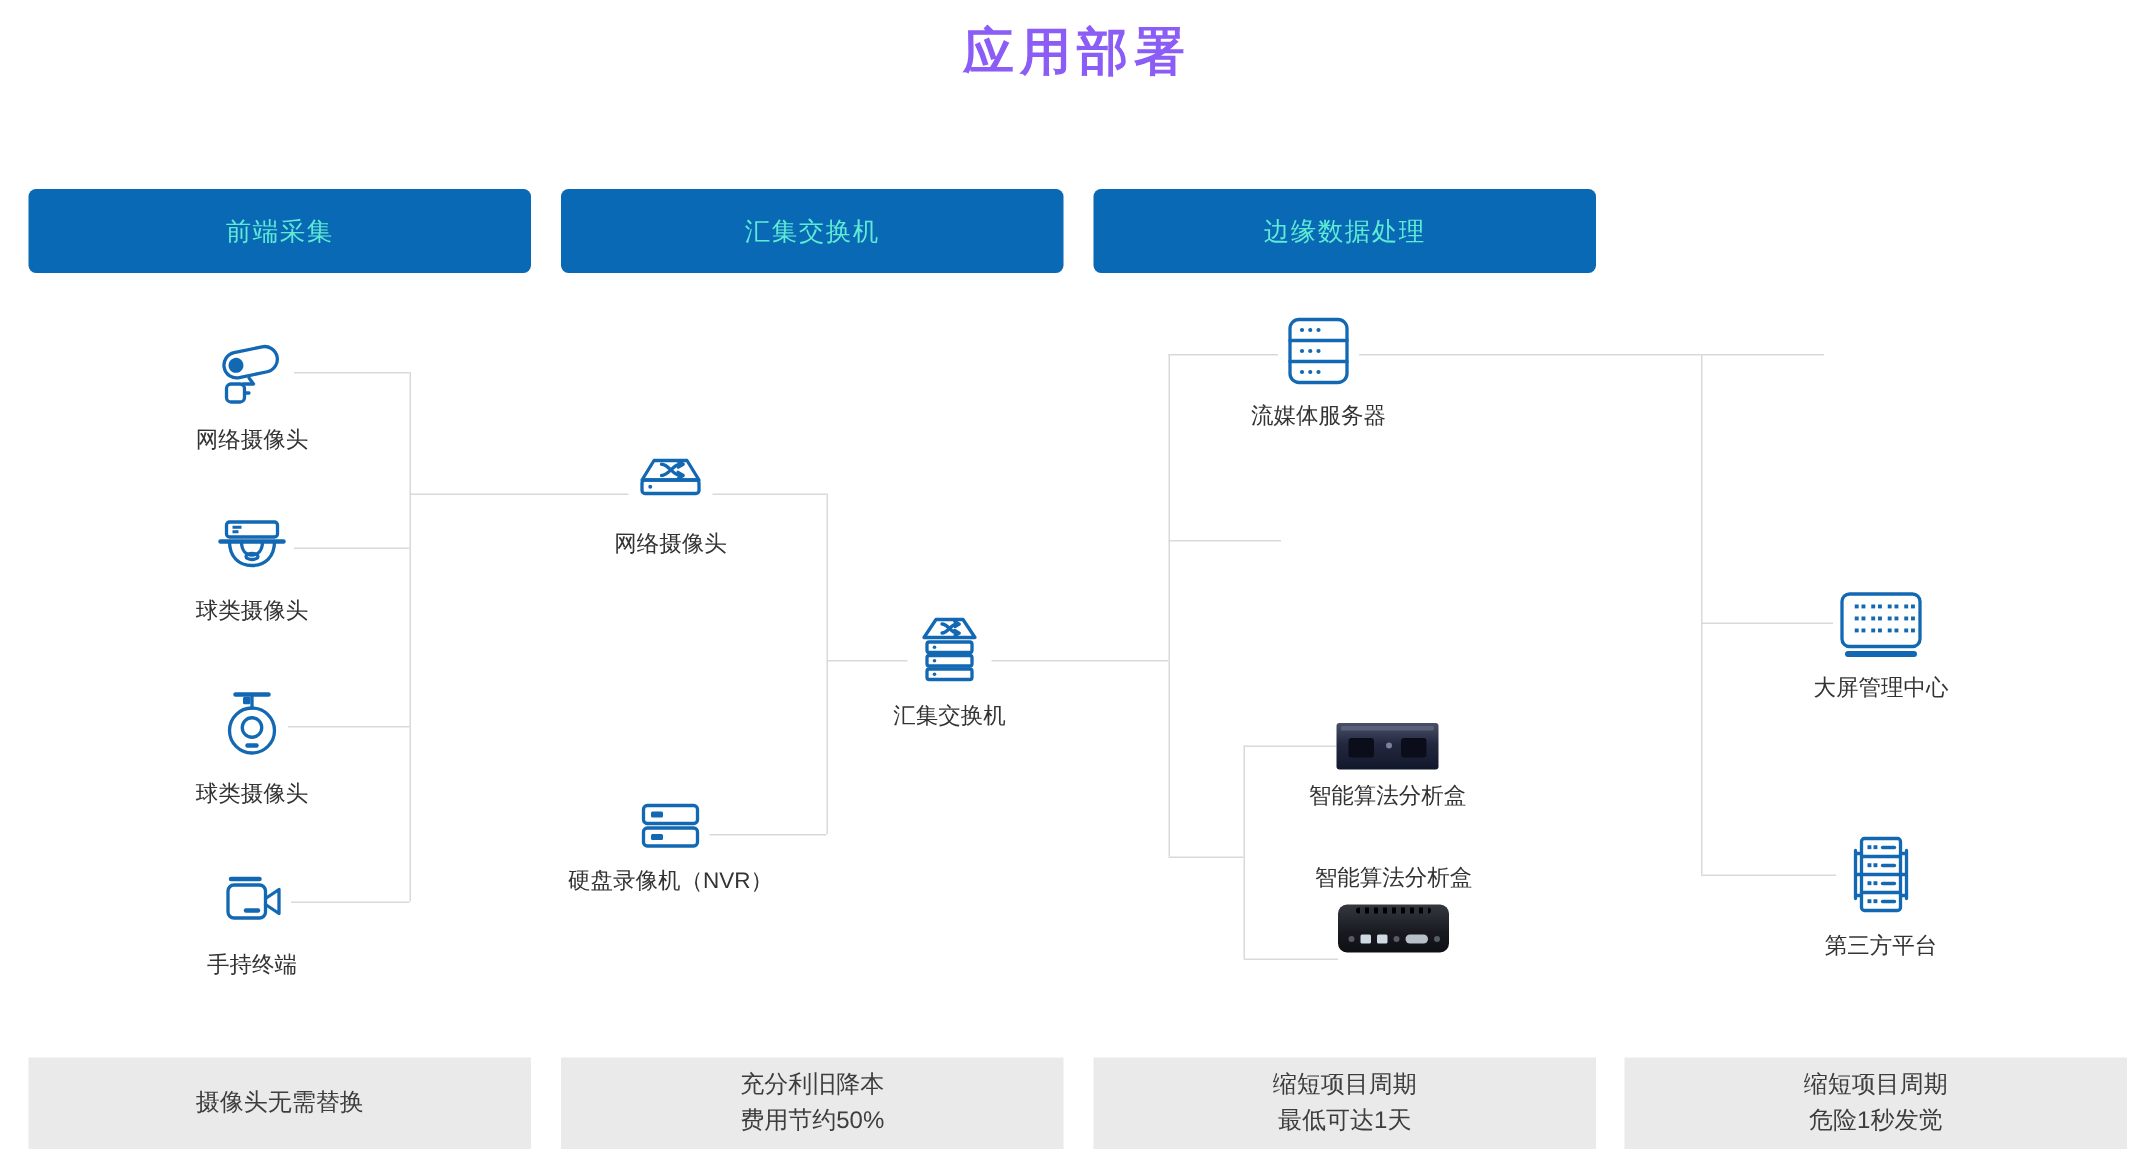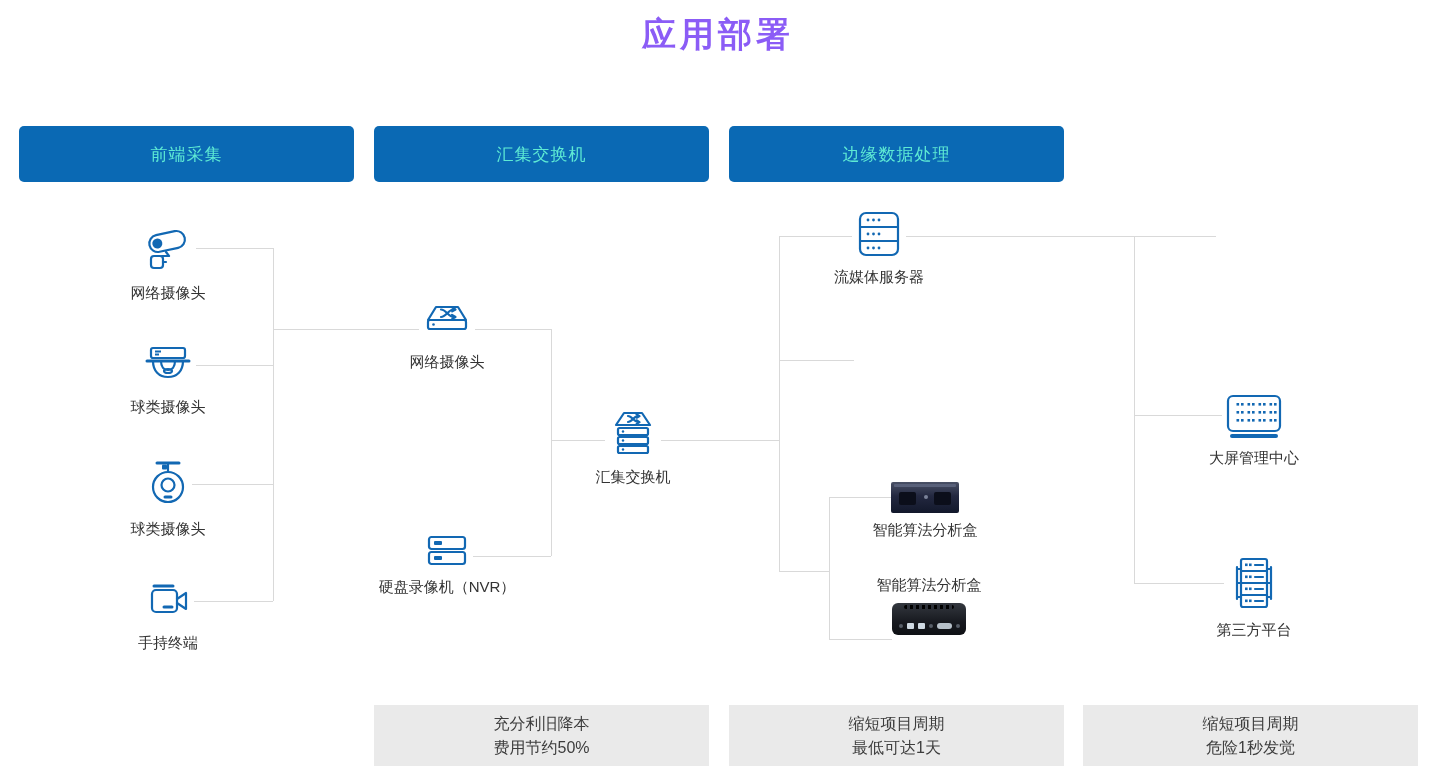--- a/index.html
+++ b/index.html
@@ -263,20 +263,21 @@
         <path d="M31 34 h8"></path>
       <rect class="fill" x="21" y="44.5" width="2.6" height="2.6"></rect>
         <rect class="fill" x="25" y="44.5" width="2.6" height="2.6"></rect>
         <path d="M31 46 h8"></path>
       <path d="M13 12 v32 M13 14 h4 M13 28 h4 M13 42 h4"></path>
       <path d="M47 12 v32 M43 14 h4 M43 28 h4 M43 42 h4"></path>
     </svg>
     <div class="lbl">第三方平台</div>
   </div>
 
+  <div class="foot" style="left:19px">摄像头无需替换</div>
   <div class="foot" style="left:374px">充分利旧降本
 费用节约50%</div>
   <div class="foot" style="left:729px">缩短项目周期
 最低可达1天</div>
   <div class="foot" style="left:1083px">缩短项目周期
 危险1秒发觉</div>
 
 </div>
 
 </body></html>

